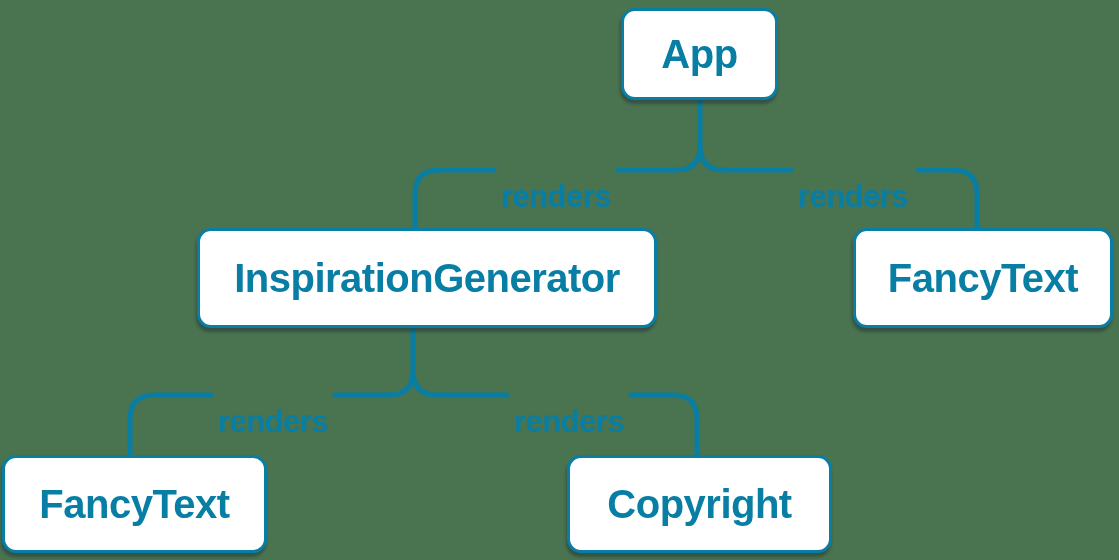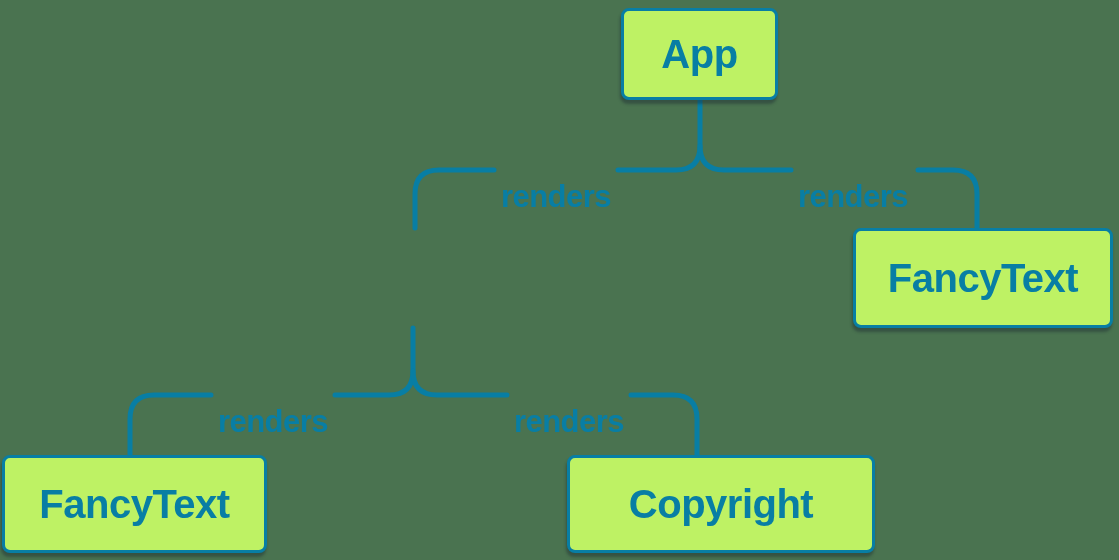--- a/index.html
+++ b/index.html
@@ -27,23 +27,23 @@
   }
   .connectors path {
     fill: none;
     stroke: #087EA4; 
     stroke-width: 5;
     stroke-linecap: round;
   }
   .node {
     position: absolute;
     box-sizing: border-box;
-    background: #bef264; 
+    background: #ffffff; 
     border: 3px solid #087EA4;
-    border-radius: 8px;
+    border-radius: 14px;
     box-shadow: -1px 4px 3px rgba(28, 42, 52, 0.45);
     display: flex;
     align-items: center;
     justify-content: center;
   }
   .node-label {
     color: #087EA4; 
     font-size: 40px;
     font-weight: 600;
     letter-spacing: -0.5px;
@@ -77,30 +77,33 @@
     <path d="M211 395 L154 395 Q130 395 130 419 L130 455"></path>
 
     <path d="M413 371 Q413 395 437 395 L507 395"></path>
     <path d="M631 395 L673 395 Q697 395 697 419 L697 455"></path>
   </svg>
 
   <div class="node" style="left:621px; top:8px; width:157px; height:92px;">
     <span class="node-label">App</span>
   </div>
 
+  <div class="node" style="left:197px; top:228px; width:460px; height:100px;">
+    <span class="node-label">InspirationGenerator</span>
+  </div>
 
   <div class="node" style="left:853px; top:228px; width:260px; height:100px;">
     <span class="node-label">FancyText</span>
   </div>
 
   <div class="node" style="left:2px; top:455px; width:265px; height:98px;">
     <span class="node-label">FancyText</span>
   </div>
 
-  <div class="node" style="left:567px; top:455px; width:308px; height:98px;">
+  <div class="node" style="left:567px; top:455px; width:265px; height:98px;">
     <span class="node-label">Copyright</span>
   </div>
 
   <div class="edge-label" style="left:556px; top:169px;">renders</div>
 
   <div class="edge-label" style="left:853px; top:169px;">renders</div>
 
   <div class="edge-label" style="left:273px; top:394px;">renders</div>
 
   <div class="edge-label" style="left:569px; top:394px;">renders</div>

